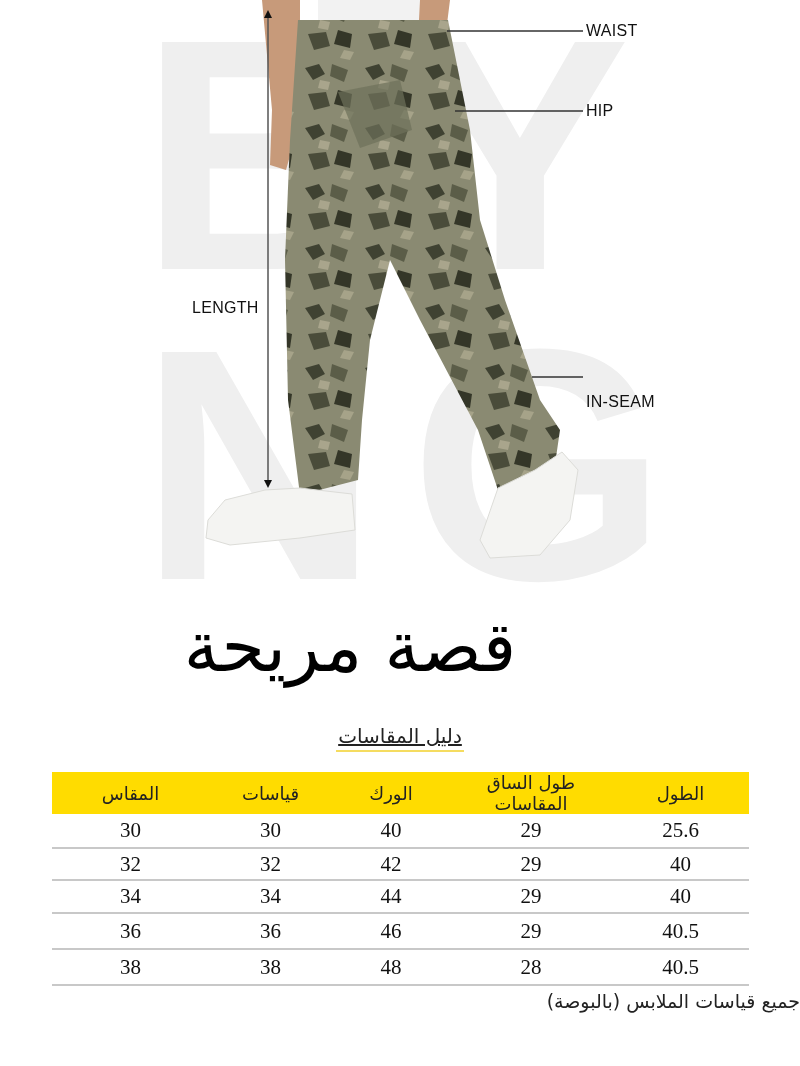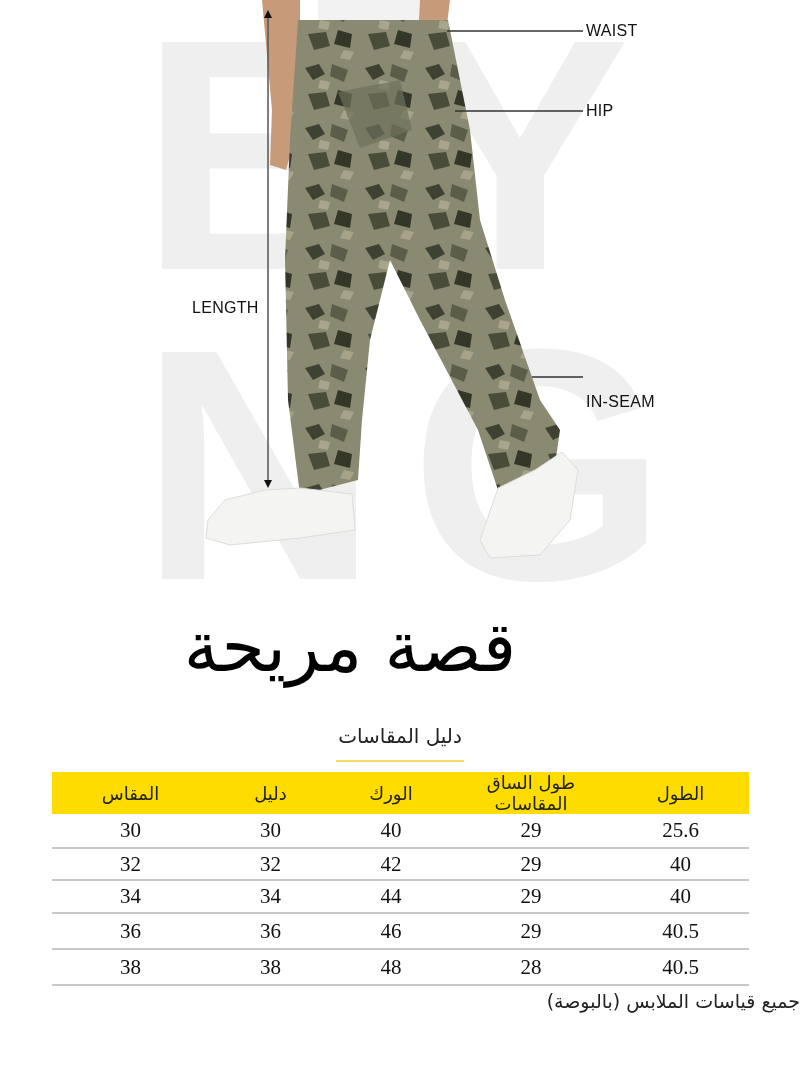--- a/index.html
+++ b/index.html
@@ -13,21 +13,21 @@
   .wm-g { left:410px; top:300px; font-size:330px; }
 
   
   .figure { position:absolute; left:0; top:0; width:800px; height:600px; }
   .figure svg { position:absolute; left:0; top:0; }
 
   .callout { position:absolute; font-family:"Liberation Sans", sans-serif; font-size:16px; color:#111; letter-spacing:0.3px; }
 
   .title { position:absolute; left:0; width:700px; top:606px; text-align:center; font-size:70px; font-weight:normal; color:#000; direction:rtl; }
   .subtitle { position:absolute; left:0; width:800px; top:724px; text-align:center; font-size:20px; color:#222; direction:rtl; }
-  .subtitle span { display:inline-block; padding:0 2px 12px; border-bottom:2px solid #f5dc60; }
+  .subtitle span { display:inline-block; padding:0 2px 2px; border-bottom:2px solid #f5dc60;text-decoration:underline; }
 
   .size-table { position:absolute; left:52px; top:772px; width:697px; border-collapse:collapse; direction:rtl; }
   .size-table th { background:#ffdc00; font-weight:normal; font-size:18px; height:34px; color:#222; text-align:center; padding:0; }
   .size-table td { font-family:Liberation Serif, serif; font-size:21px; text-align:center; color:#111; border-bottom:2px solid #c8c8c8; padding:0; }
   .size-table tr.r0 td { height:33px; }
   .size-table tr.r1 td { height:30px; }
   .size-table tr.r2 td { height:31px; }
   .size-table tr.r3 td { height:34px; }
   .size-table tr.r4 td { height:34px; }
   .size-table th:nth-child(1), .size-table td:nth-child(1) { width:137px; }
@@ -92,21 +92,21 @@
 <div class="subtitle">
   <span>دليل المقاسات</span>
 </div>
 
 <table class="size-table">
   <thead>
     <tr>
       <th>الطول</th>
       <th>طول الساق المقاسات</th>
       <th>الورك</th>
-      <th>دليل</th>
+      <th>قياسات</th>
       <th>المقاس</th>
     </tr>
   </thead>
   <tbody>
     <tr class="r0">
       <td>25.6</td>
       <td>29</td>
       <td>40</td>
       <td>30</td>
       <td>30</td>

